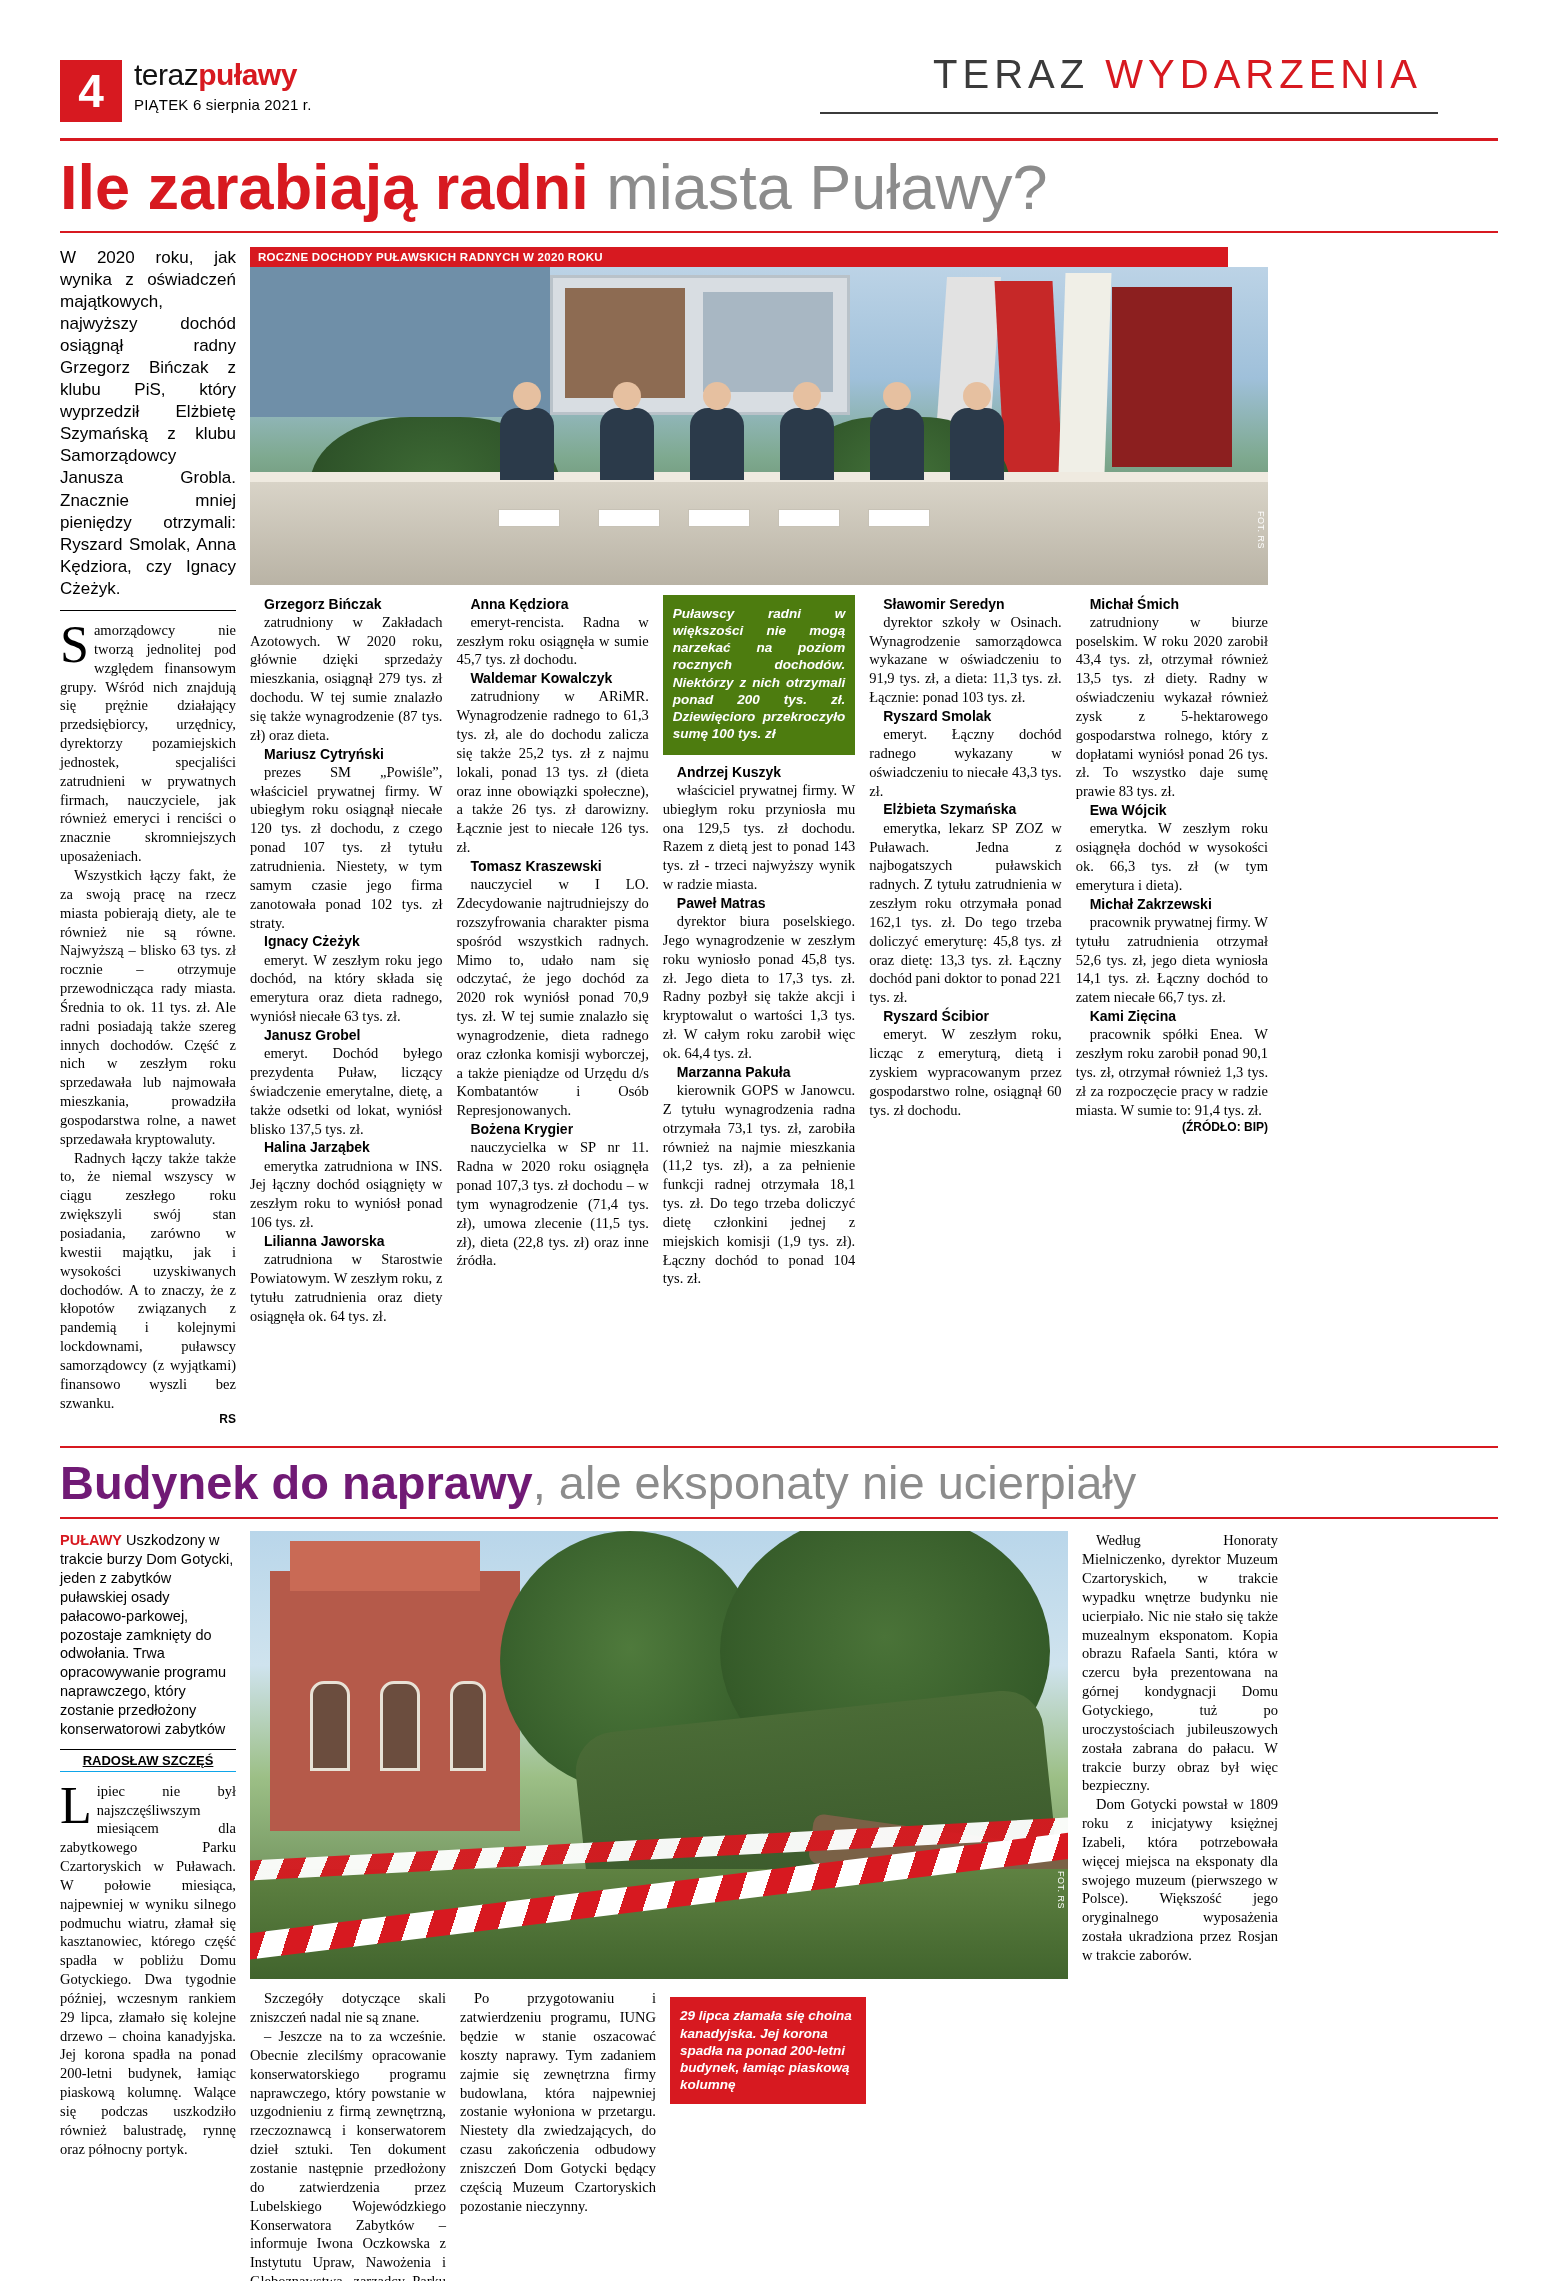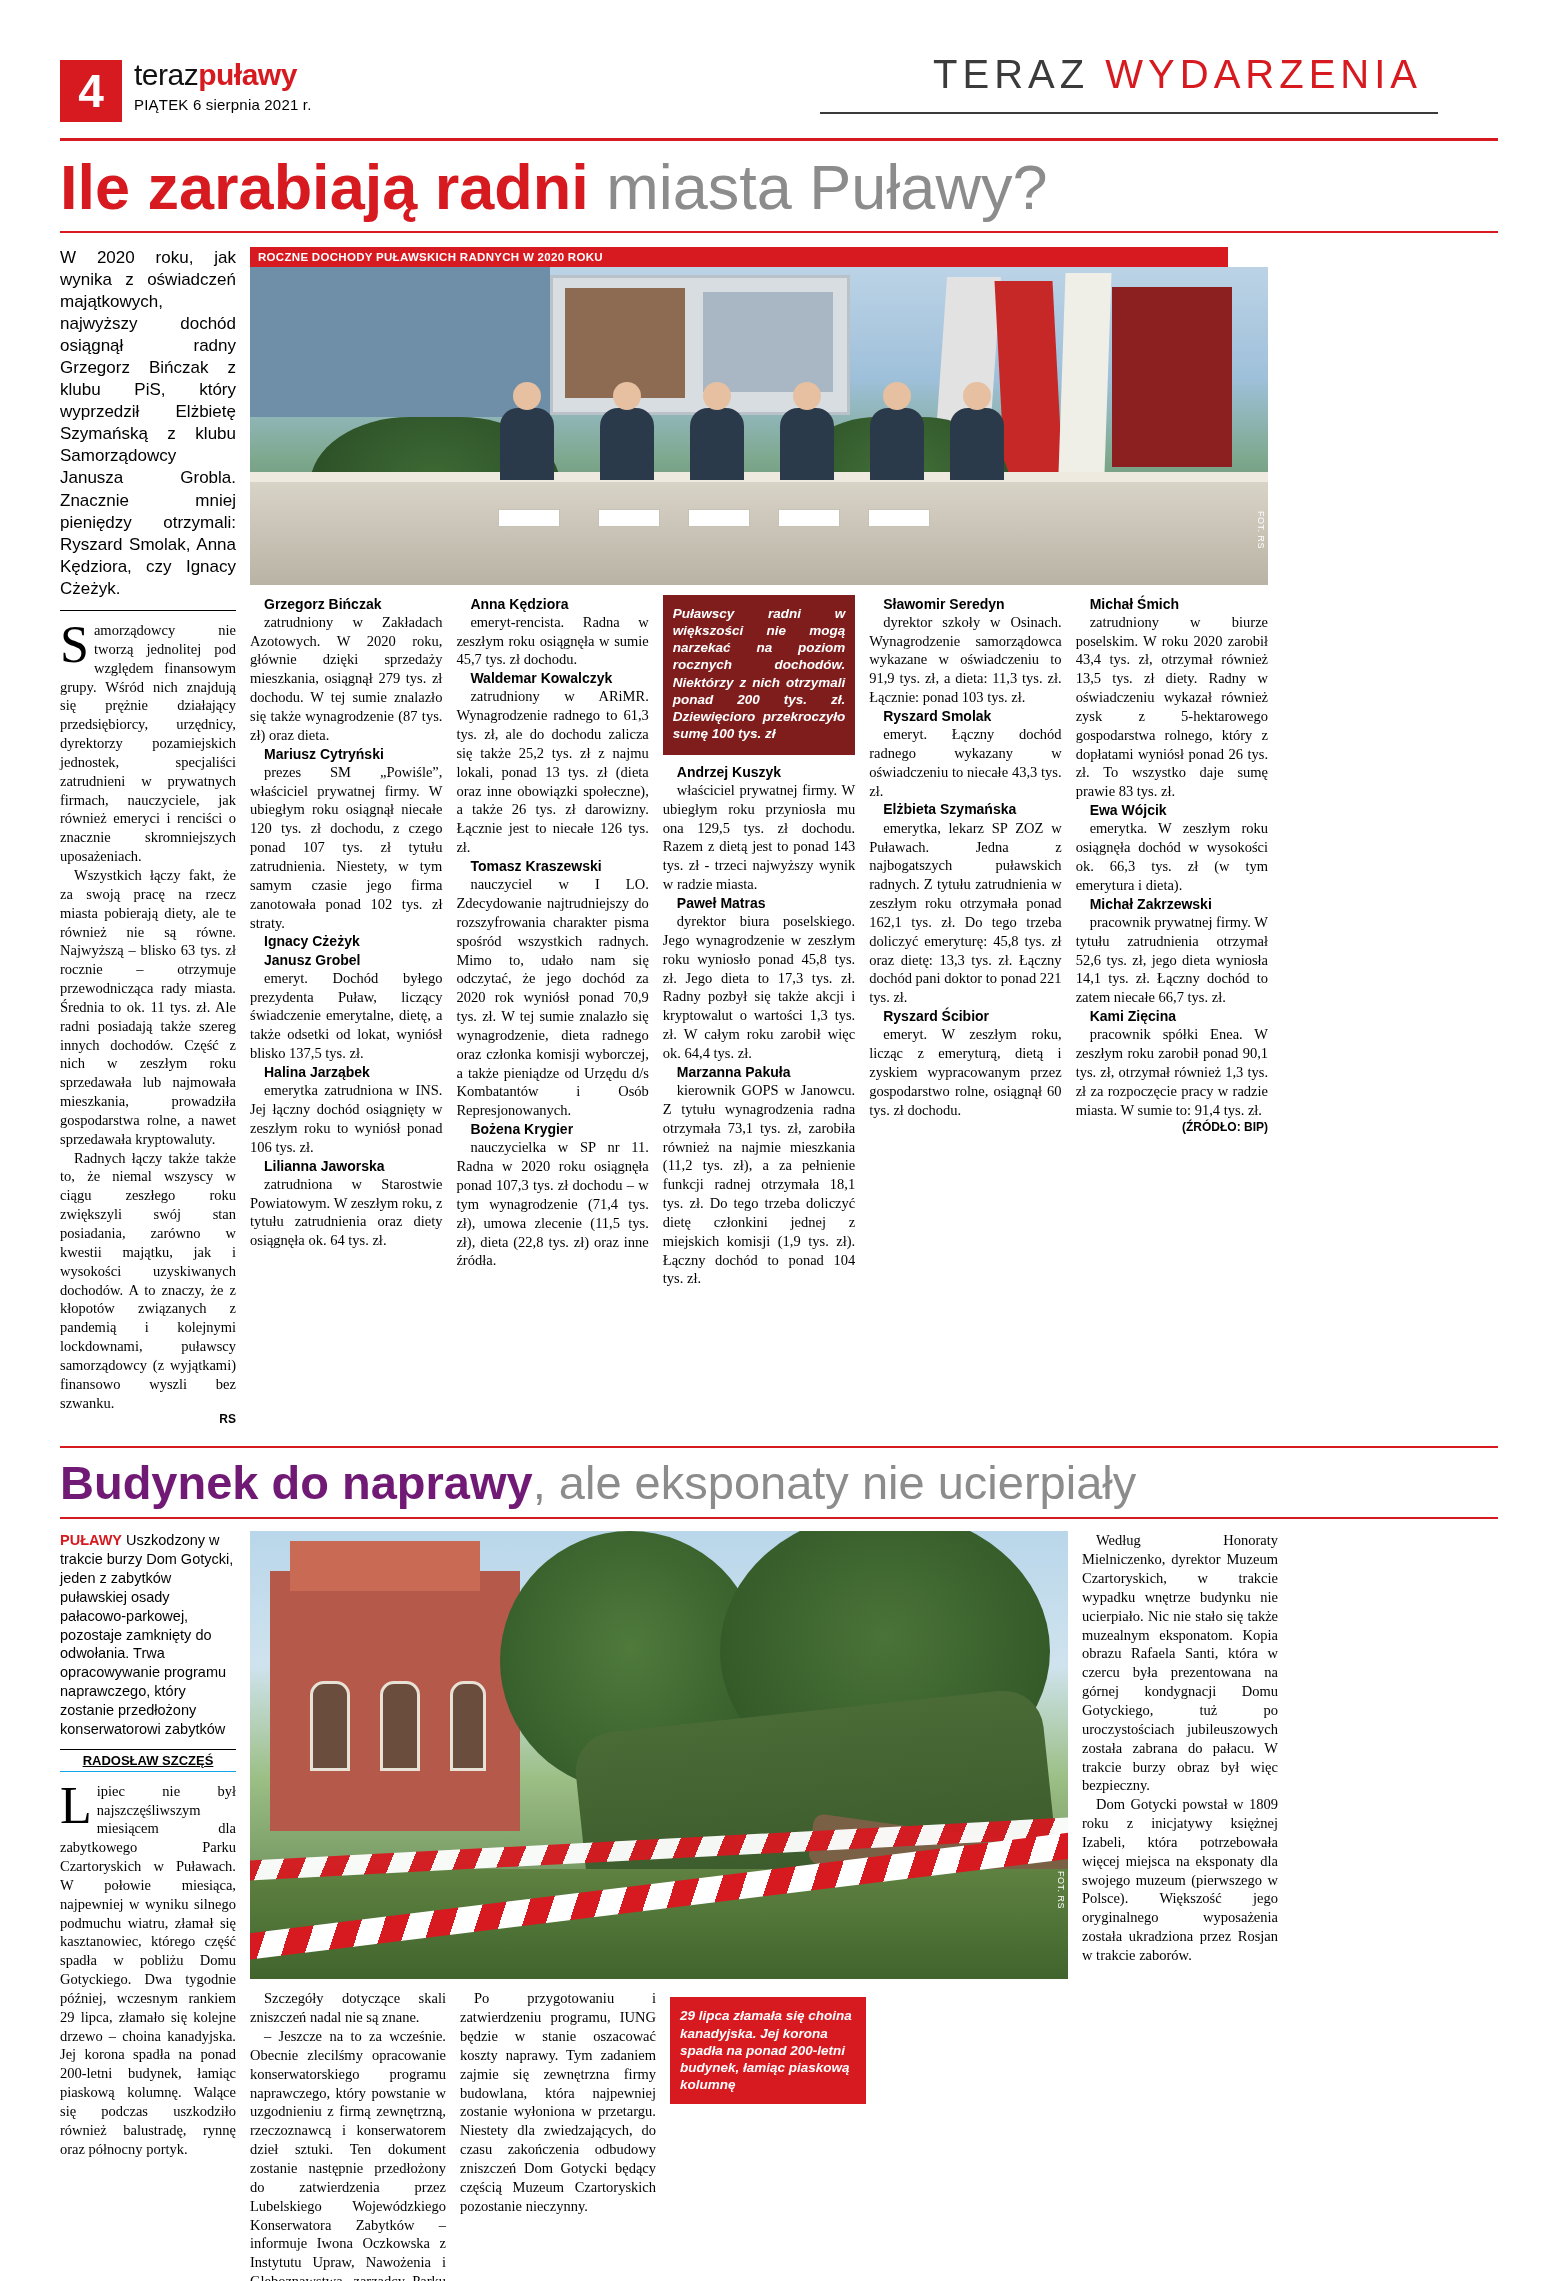--- a/index.html
+++ b/index.html
@@ -94,21 +94,21 @@
   .ph-plant { position:absolute; left:60px; top:150px; width:250px; height:170px; background:radial-gradient(ellipse at 50% 40%, #3e6b35 0%, #2d5128 70%, #24421f 100%); border-radius:40% 40% 30% 30%; }
   .ph-plant2 { position:absolute; left:540px; top:150px; width:220px; height:170px; background:radial-gradient(ellipse at 50% 40%, #44733a 0%, #2f5429 70%, #25431f 100%); border-radius:40% 40% 30% 30%; }
   .ph-table { position:absolute; left:0; bottom:0; width:1018px; height:105px; background:linear-gradient(180deg,#d9d4c8 0%, #b9b3a5 100%); }
   .ph-table:before { content:""; position:absolute; left:0; top:-8px; width:100%; height:10px; background:#efeae0; }
   .ph-person { position:absolute; bottom:105px; width:54px; height:72px; background:#2b3a4a; border-radius:18px 18px 0 0; }
   .ph-person:after { content:""; position:absolute; left:13px; top:-26px; width:28px; height:28px; border-radius:50%; background:#e6c0a0; }
   .ph-card { position:absolute; bottom:58px; width:62px; height:18px; background:#fff; border:1px solid #c7c2b6; font-size:5px; }
 
   
   .pullquote {
-    background:#7f1d1d; color:#fff; font-family:"Liberation Sans", sans-serif;
+    background:#4d7c0f; color:#fff; font-family:"Liberation Sans", sans-serif;
     font-weight:bold; font-style:italic; font-size:13.5px; line-height:1.28;
     padding:10px 10px 12px 10px; margin-bottom:8px;
   }
 
   .namehdr { font-family:"Liberation Sans", sans-serif; font-weight:bold; font-size:14px; text-align:left; text-indent:0; margin-top:2px;}
   .src { font-family:"Liberation Sans", sans-serif; font-weight:bold; font-size:12px; text-align:right; text-indent:0; }
   .rs { font-family:"Liberation Sans", sans-serif; font-weight:bold; font-size:12px; text-align:right; text-indent:0; }
 
   
   .art2-sep { height:2px; background:#d71920; margin:18px 0 10px 0; }
@@ -222,20 +222,21 @@
       </div>
 
       <div style="display:flex; gap:14px; margin-top:10px;">
 
         <div class="col c2">
           <p class="namehdr">Grzegorz Bińczak</p>
           <p>zatrudniony w Zakładach Azotowych. W 2020 roku, głównie dzięki sprzedaży mieszkania, osiągnął 279 tys. zł dochodu. W tej sumie znalazło się także wynagrodzenie (87 tys. zł) oraz dieta.</p>
           <p class="namehdr">Mariusz Cytryński</p>
           <p>prezes SM „Powiśle”, właściciel prywatnej firmy. W ubiegłym roku osiągnął niecałe 120 tys. zł dochodu, z czego ponad 107 tys. zł tytułu zatrudnienia. Niestety, w tym samym czasie jego firma zanotowała ponad 102 tys. zł straty.</p>
           <p class="namehdr">Ignacy Cżeżyk</p>
+          <p>emeryt. W zeszłym roku jego dochód, na który składa się emerytura oraz dieta radnego, wyniósł niecałe 63 tys. zł.</p>
           <p class="namehdr">Janusz Grobel</p>
           <p>emeryt. Dochód byłego prezydenta Puław, liczący świadczenie emerytalne, dietę, a także odsetki od lokat, wyniósł blisko 137,5 tys. zł.</p>
           <p class="namehdr">Halina Jarząbek</p>
           <p>emerytka zatrudniona w INS. Jej łączny dochód osiągnięty w zeszłym roku to wyniósł ponad 106 tys. zł.</p>
           <p class="namehdr">Lilianna Jaworska</p>
           <p>zatrudniona w Starostwie Powiatowym. W zeszłym roku, z tytułu zatrudnienia oraz diety osiągnęła ok. 64 tys. zł.</p>
         </div>
 
         <div class="col c3">
           <p class="namehdr">Anna Kędziora</p>

